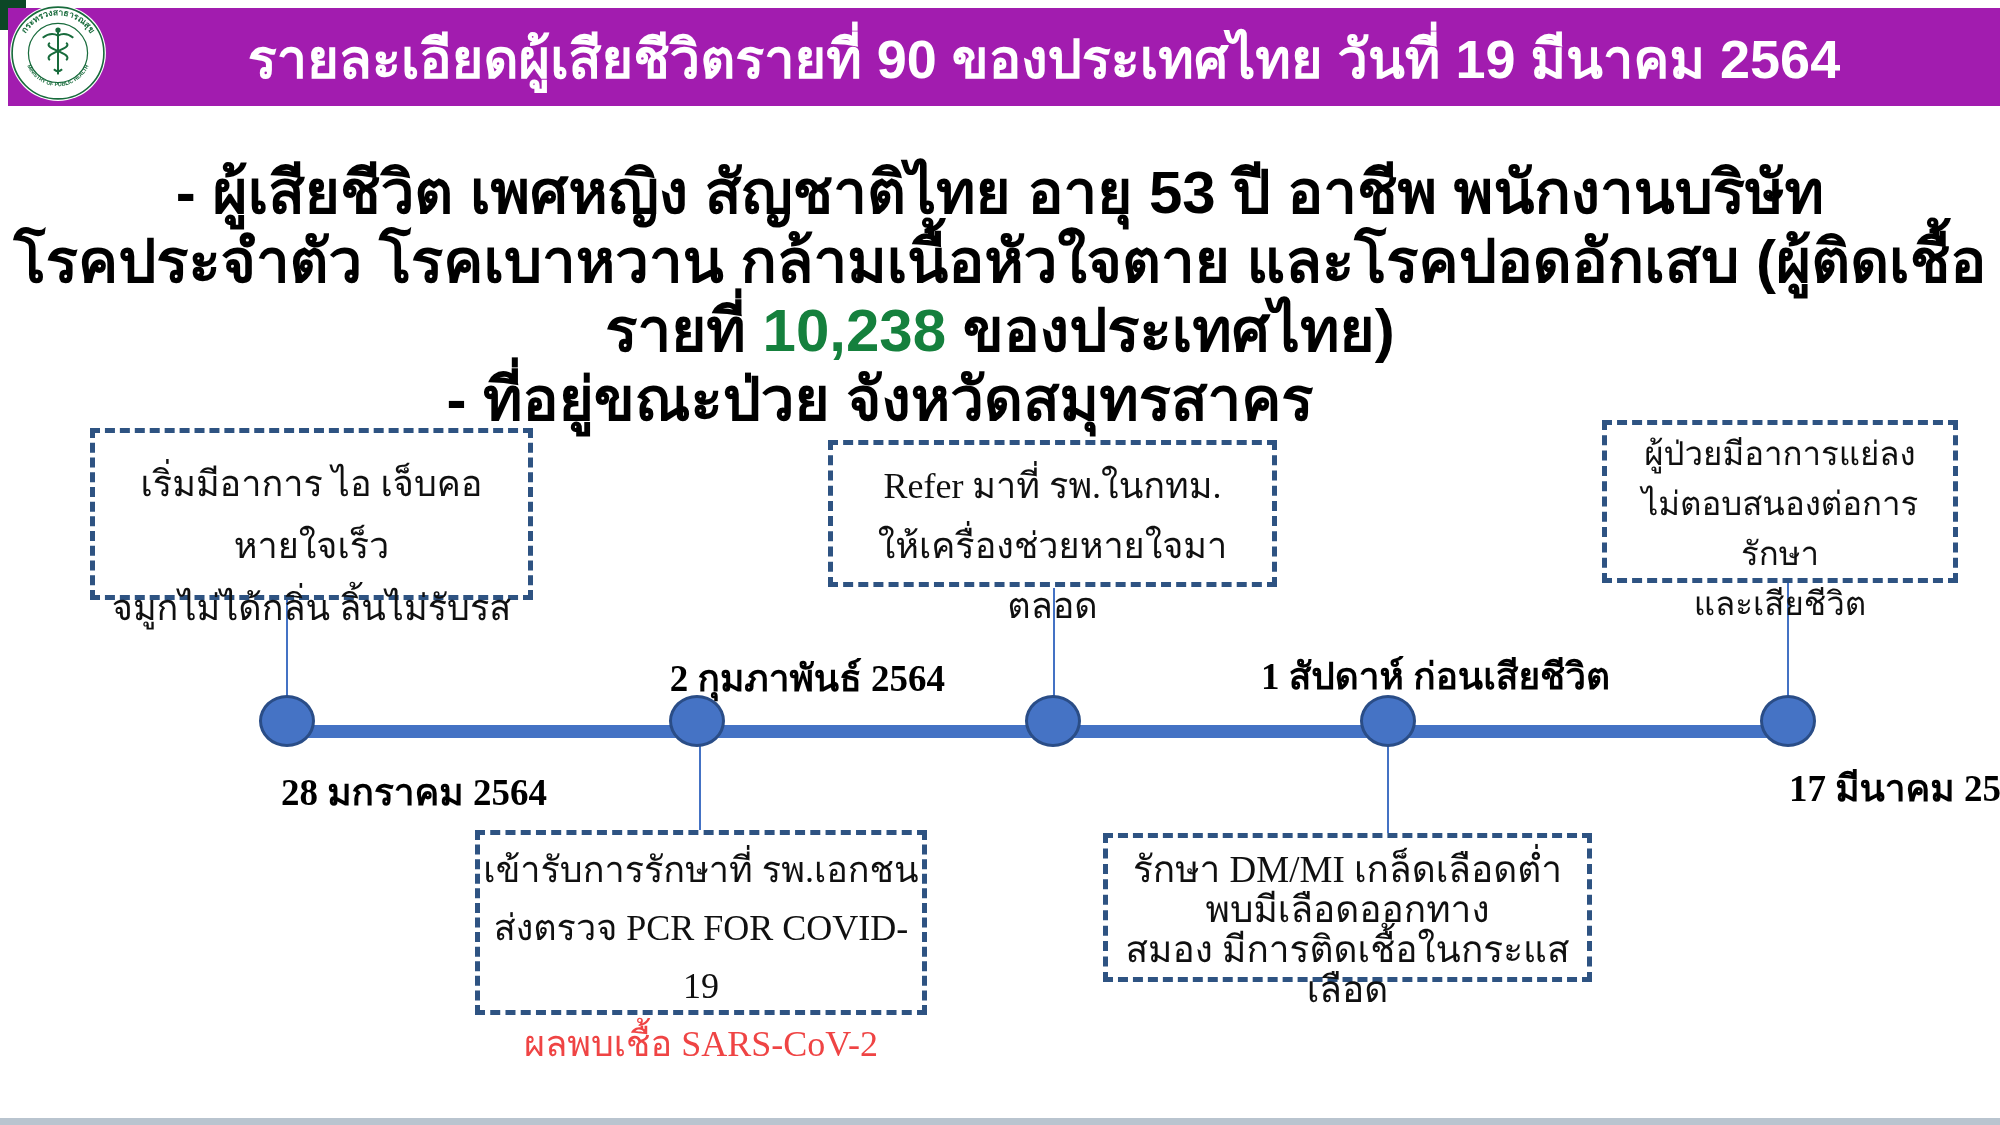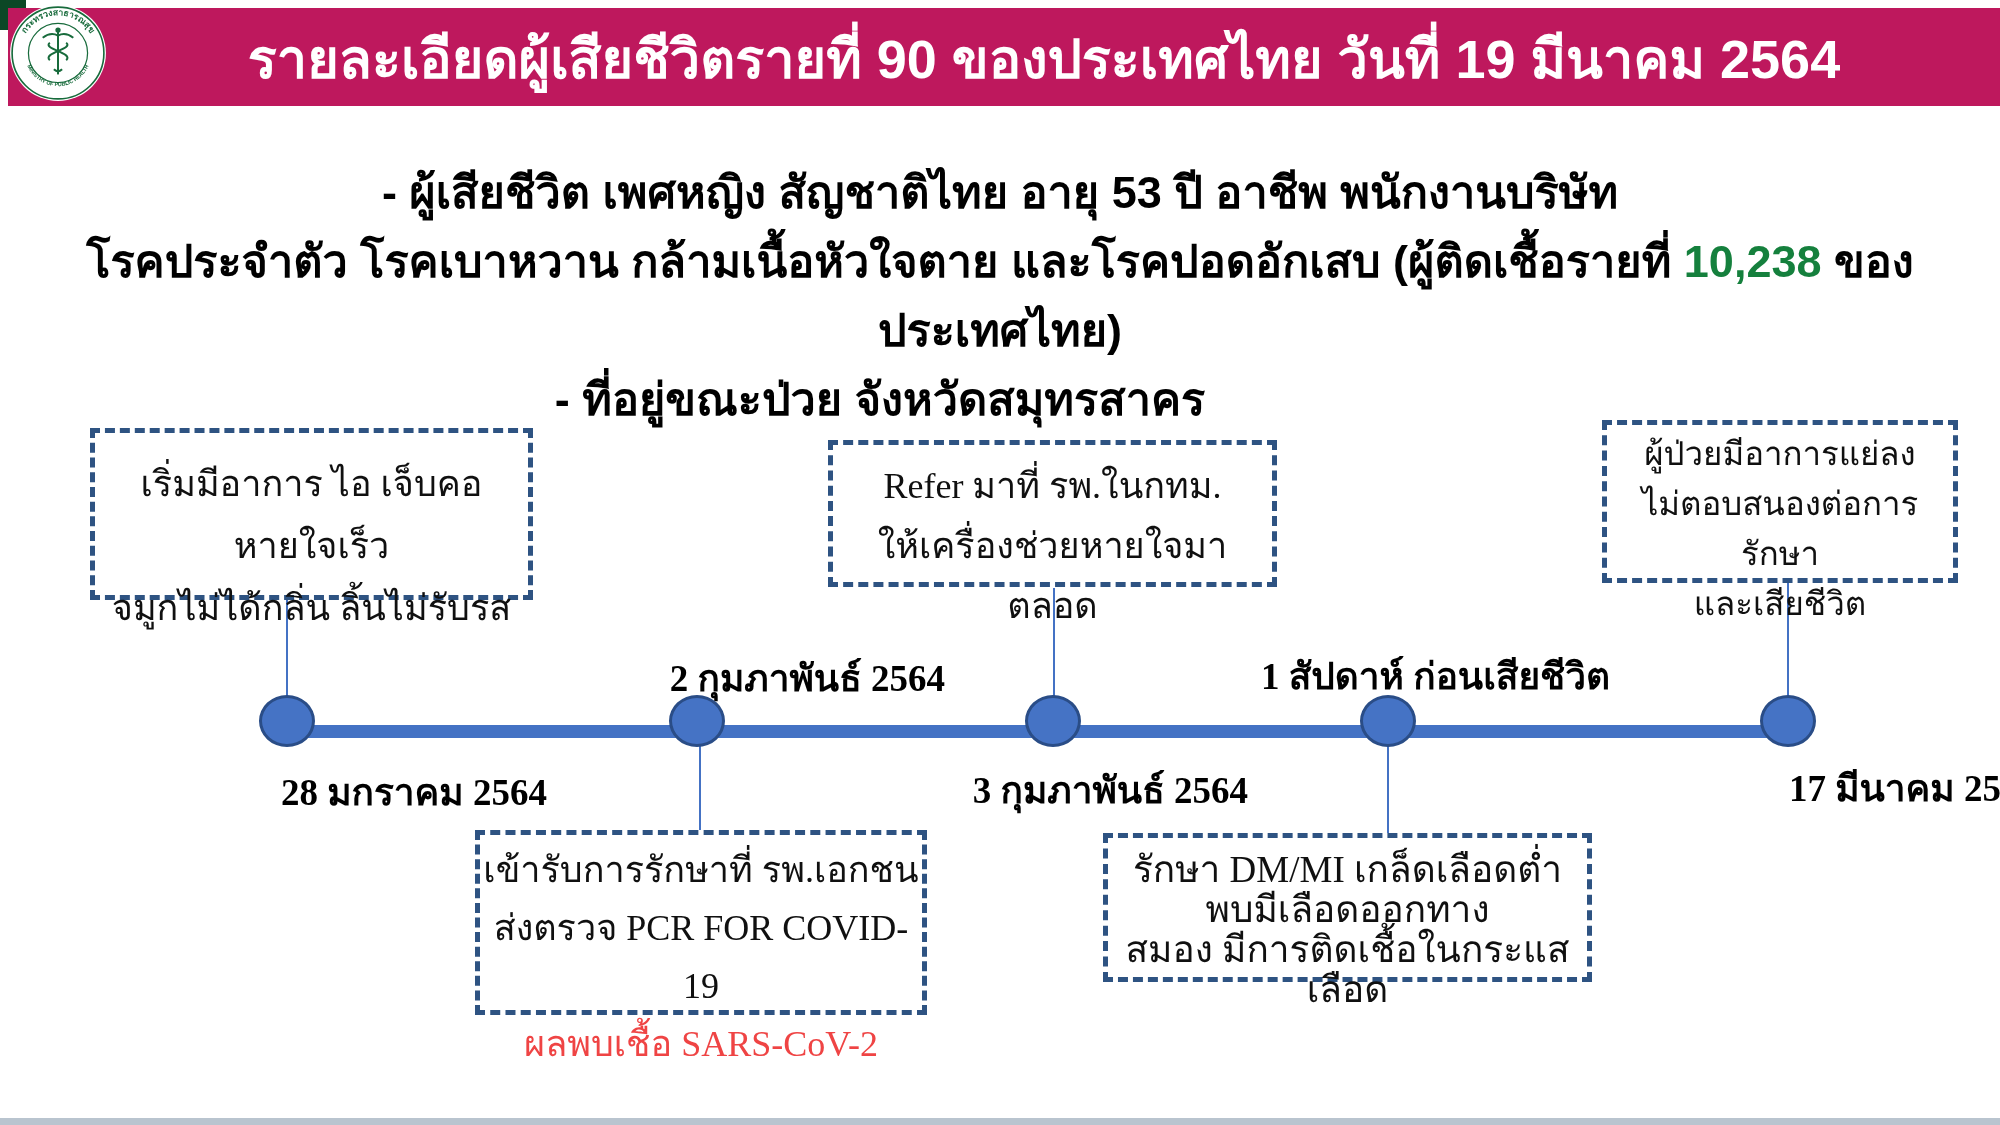--- a/index.html
+++ b/index.html
@@ -13,40 +13,40 @@
   }
   
   .corner-square {
     position: absolute; left: 0; top: 0;
     width: 26px; height: 30px;
     background: #0c4726;
   }
   .header-bar {
     position: absolute; left: 8px; top: 8px;
     width: 1992px; height: 98px;
-    background: #be185d;
+    background: #a21caf;
   }
   .page-title {
     position: absolute; left: 120px; right: 40px; top: 0; height: 98px;
     color: #ffffff;
     font-size: 54px; font-weight: bold;
     text-align: center;
     line-height: 102px;
     white-space: nowrap;
   }
   .logo {
     position: absolute; left: 7px; top: 2px;
     width: 102px; height: 102px;
   }
   
   .summary {
     position: absolute; left: 0; top: 158px; width: 2000px;
     text-align: center;
     font-weight: bold;
-    font-size: 45px;
+    font-size: 60px;
     color: #000000;
     line-height: 69px;
   }
   .summary .shift-left { transform: translateX(-120px); }
   .case-number { color: #15803d; }
   
   .timeline-bar {
     position: absolute; left: 287px; top: 725px;
     width: 1501px; height: 13px;
     background: #4472c4;
@@ -170,18 +170,17 @@
     <div class="red-line">ผลพบเชื้อ SARS-CoV-2</div>
   </div>
 
   <div class="event-box" style="left:1103px; top:833px; width:489px; height:149px; font-size:37px; line-height:40px; padding-top:12px;">
     <div>รักษา DM/MI เกล็ดเลือดต่ำ พบมีเลือดออกทาง</div>
     <div>สมอง มีการติดเชื้อในกระแสเลือด</div>
   </div>
 
   <div class="date-label" style="left:47px;  top:762px;">28 มกราคม 2564</div>
   <div class="date-label" style="left:445px; top:648px;">2 กุมภาพันธ์ 2564</div>
-  <div class="date-label" style="left:748px; top:760px;">3 กุมภาพันธ์ 2564</div>
   <div class="date-label" style="left:1110px;top:646px;">1 สัปดาห์ ก่อนเสียชีวิต</div>
   <div class="date-label" style="left:1538px;top:758px;">17 มีนาคม 2564</div>
 
   <div class="bottom-strip"></div>
 </div>
 
 </body></html>

